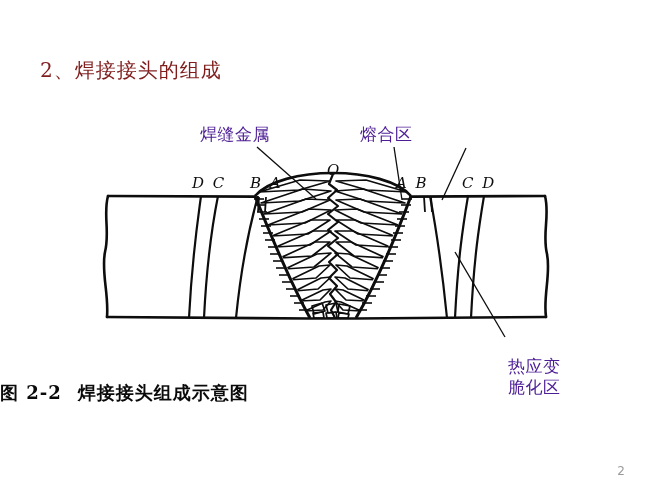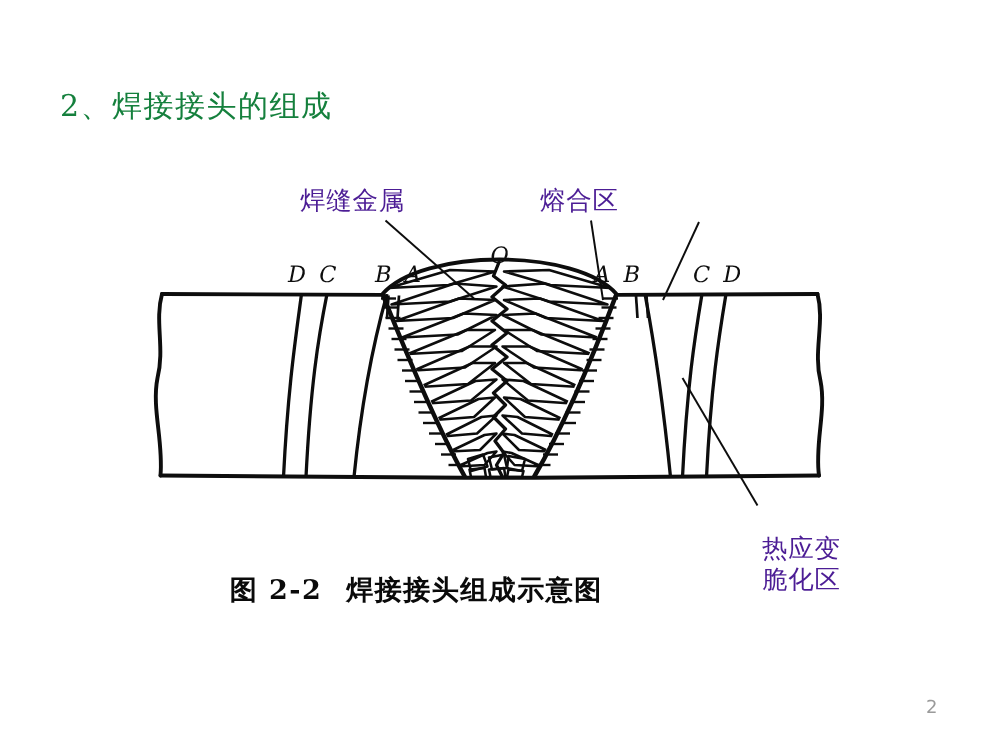--- a/index.html
+++ b/index.html
@@ -24,21 +24,21 @@
   }
 
   
   .heading {
     position: absolute;
     left: 40px;
     top: 56px;
     font-size: 20px;
     line-height: 28px;
     letter-spacing: 1px;
-    color: #15803d;
+    color: #7f1d1d;
     white-space: nowrap;
     font-family: "DejaVu Serif", "Liberation Serif", serif;
   }
 
   
   .callout {
     position: absolute;
     font-size: 17px;
     line-height: 21px;
     color: #4c1d95;
@@ -68,21 +68,20 @@
   #marker-o       { left: 327px; top: 163px; }
   #marker-ab-right{ left: 396px; top: 176px; letter-spacing: 2px; }
   #marker-cd-right{ left: 462px; top: 176px; letter-spacing: 2px; }
 
   
   .caption {
     position: absolute;
     left: 0;
     top: 381px;
     width: 555px;
-    text-align: center;
     font-size: 18px;
     font-weight: bold;
     letter-spacing: 1px;
     color: #0a0a0a;
     font-family: "DejaVu Serif", "Liberation Serif", serif;
   }
   .caption .gap { display: inline-block; width: 16px; }
 
   
   .page-number {

